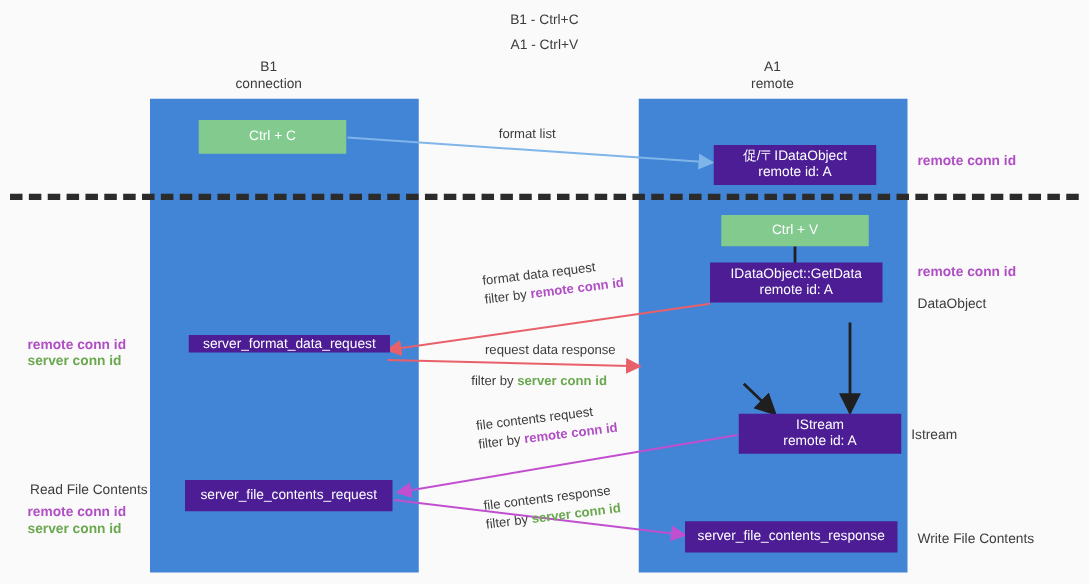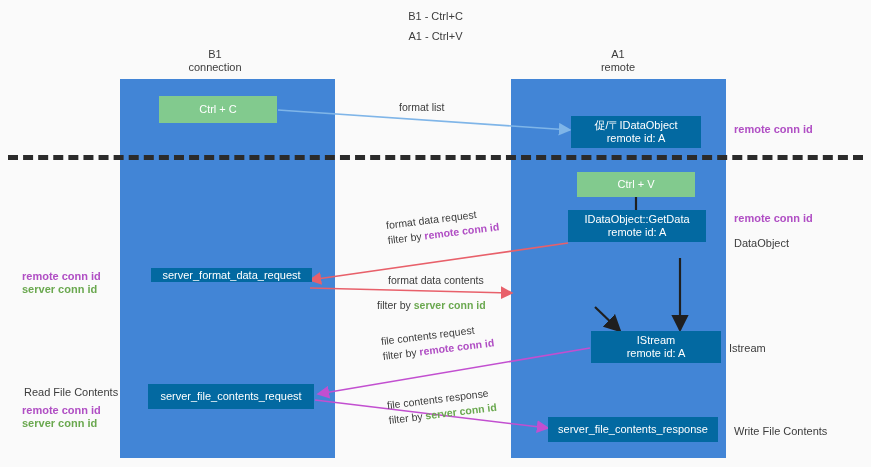--- a/index.html
+++ b/index.html
@@ -29,21 +29,21 @@
 
   
   .box{
     box-sizing:border-box;
     display:flex;flex-direction:column;
     align-items:center;justify-content:center;
     color:#ffffff;font-size:11px;line-height:13px;text-align:left;
   }
   .box .l2{font-size:11px;}
   .green{background:#82ca8e;}
-  .orange{background:#0369a1;}
+  .orange{background:#4c1d95;}
 
   
   .sidelabel{font-size:11px;line-height:14px;color:#3c3c3c;}
   .purple{color:#b04ec4;font-weight:bold;}
   .greenText{color:#6aa84f;font-weight:bold;}
 
   
   .alabel{font-size:10.5px;line-height:15px;color:#3c3c3c;white-space:nowrap;}
   .alabel .purple,.alabel .greenText{font-weight:bold;}
   .rot{transform-origin:left center;}
@@ -149,21 +149,21 @@
 
   <div class="abs divider"></div>
 
   <div class="abs alabel" style="left:399px;top:100px;">format list</div>
 
   <div class="abs alabel rot" style="left:387px;top:218px;transform:rotate(-7deg);">
     <div>format data request</div>
     <div><span>filter by </span><span class="purple">remote conn id</span></div>
   </div>
 
-  <div class="abs alabel" style="left:388px;top:273px;">format data contents</div>
+  <div class="abs alabel" style="left:388px;top:273px;">request data response</div>
   <div class="abs alabel" style="left:377px;top:298px;"><span>filter by </span><span class="greenText">server conn id</span></div>
 
   <div class="abs alabel rot" style="left:382px;top:334px;transform:rotate(-7deg);">
     <div>file contents request</div>
     <div><span>filter by </span><span class="purple">remote conn id</span></div>
   </div>
 
   <div class="abs alabel rot" style="left:388px;top:398px;transform:rotate(-7deg);">
     <div>file contents response</div>
     <div><span>filter by </span><span class="greenText">server conn id</span></div>

